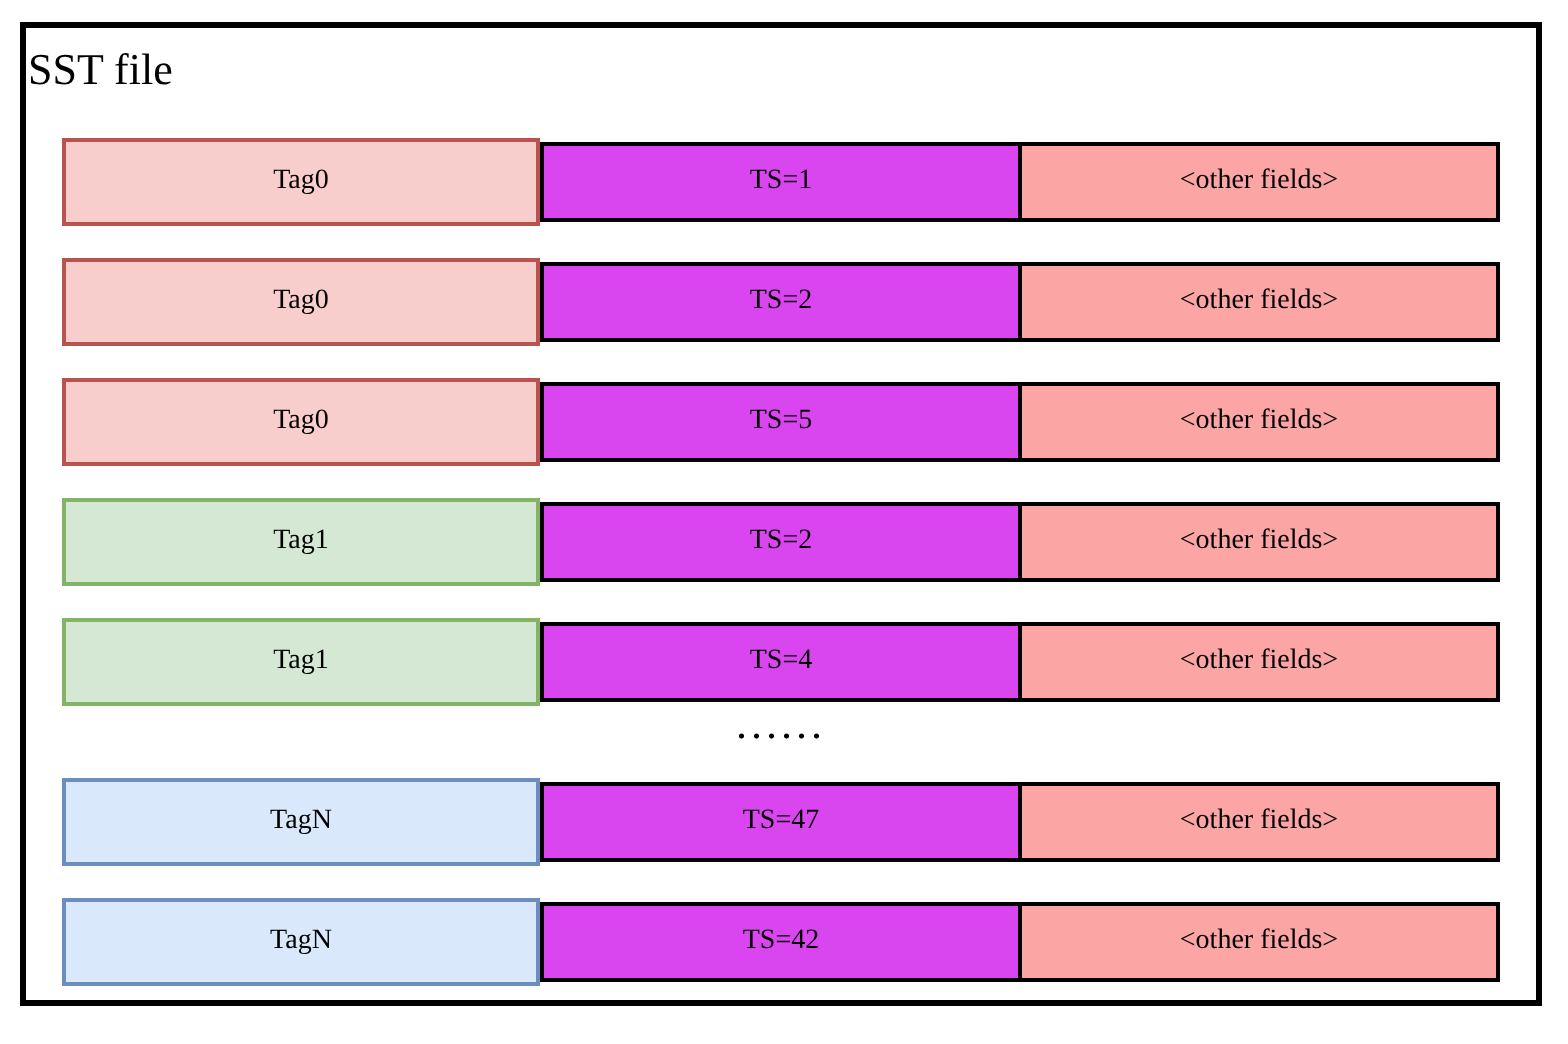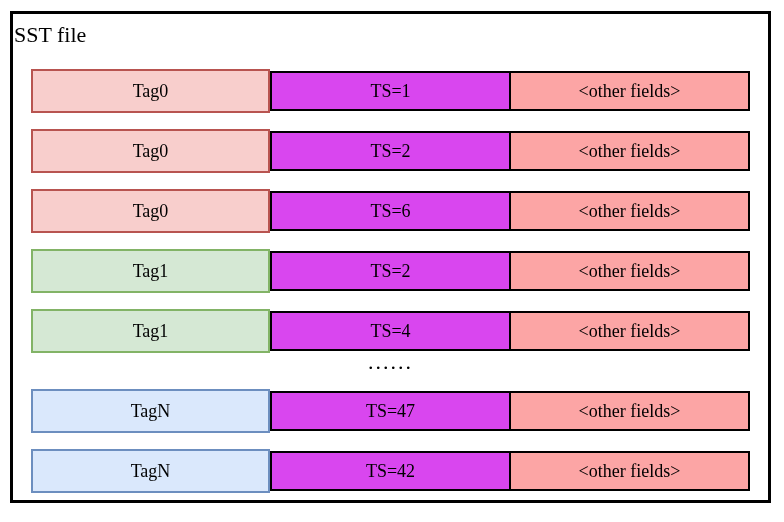--- a/index.html
+++ b/index.html
@@ -31,21 +31,21 @@
     left: 31px;
     height: 40px;
     display: flex;
     align-items: center;
   }
   .cell {
     box-sizing: border-box;
     display: flex;
     align-items: center;
     justify-content: center;
-    font-size: 18px;
+    font-size: 14px;
     line-height: 1.0;
     white-space: nowrap;
   }
   .cell.tag {
     width: 239px;
     height: 44px;
     border: 2px solid #888888; 
     z-index: 2;
   }
   .cell.ts {
@@ -87,21 +87,21 @@
 </div>
 
 <div class="row" style="top:131px">
   <div class="cell tag" style="background: rgb(248, 206, 204); border-color: rgb(184, 84, 80);">Tag0</div>
   <div class="cell ts">TS=2</div>
   <div class="cell other">&lt;other fields&gt;</div>
 </div>
 
 <div class="row" style="top:191px">
   <div class="cell tag" style="background: rgb(248, 206, 204); border-color: rgb(184, 84, 80);">Tag0</div>
-  <div class="cell ts">TS=6</div>
+  <div class="cell ts">TS=5</div>
   <div class="cell other">&lt;other fields&gt;</div>
 </div>
 
 <div class="row" style="top:251px">
   <div class="cell tag" style="background: rgb(213, 232, 212); border-color: rgb(130, 179, 102);">Tag1</div>
   <div class="cell ts">TS=2</div>
   <div class="cell other">&lt;other fields&gt;</div>
 </div>
 
 <div class="row" style="top:311px">

